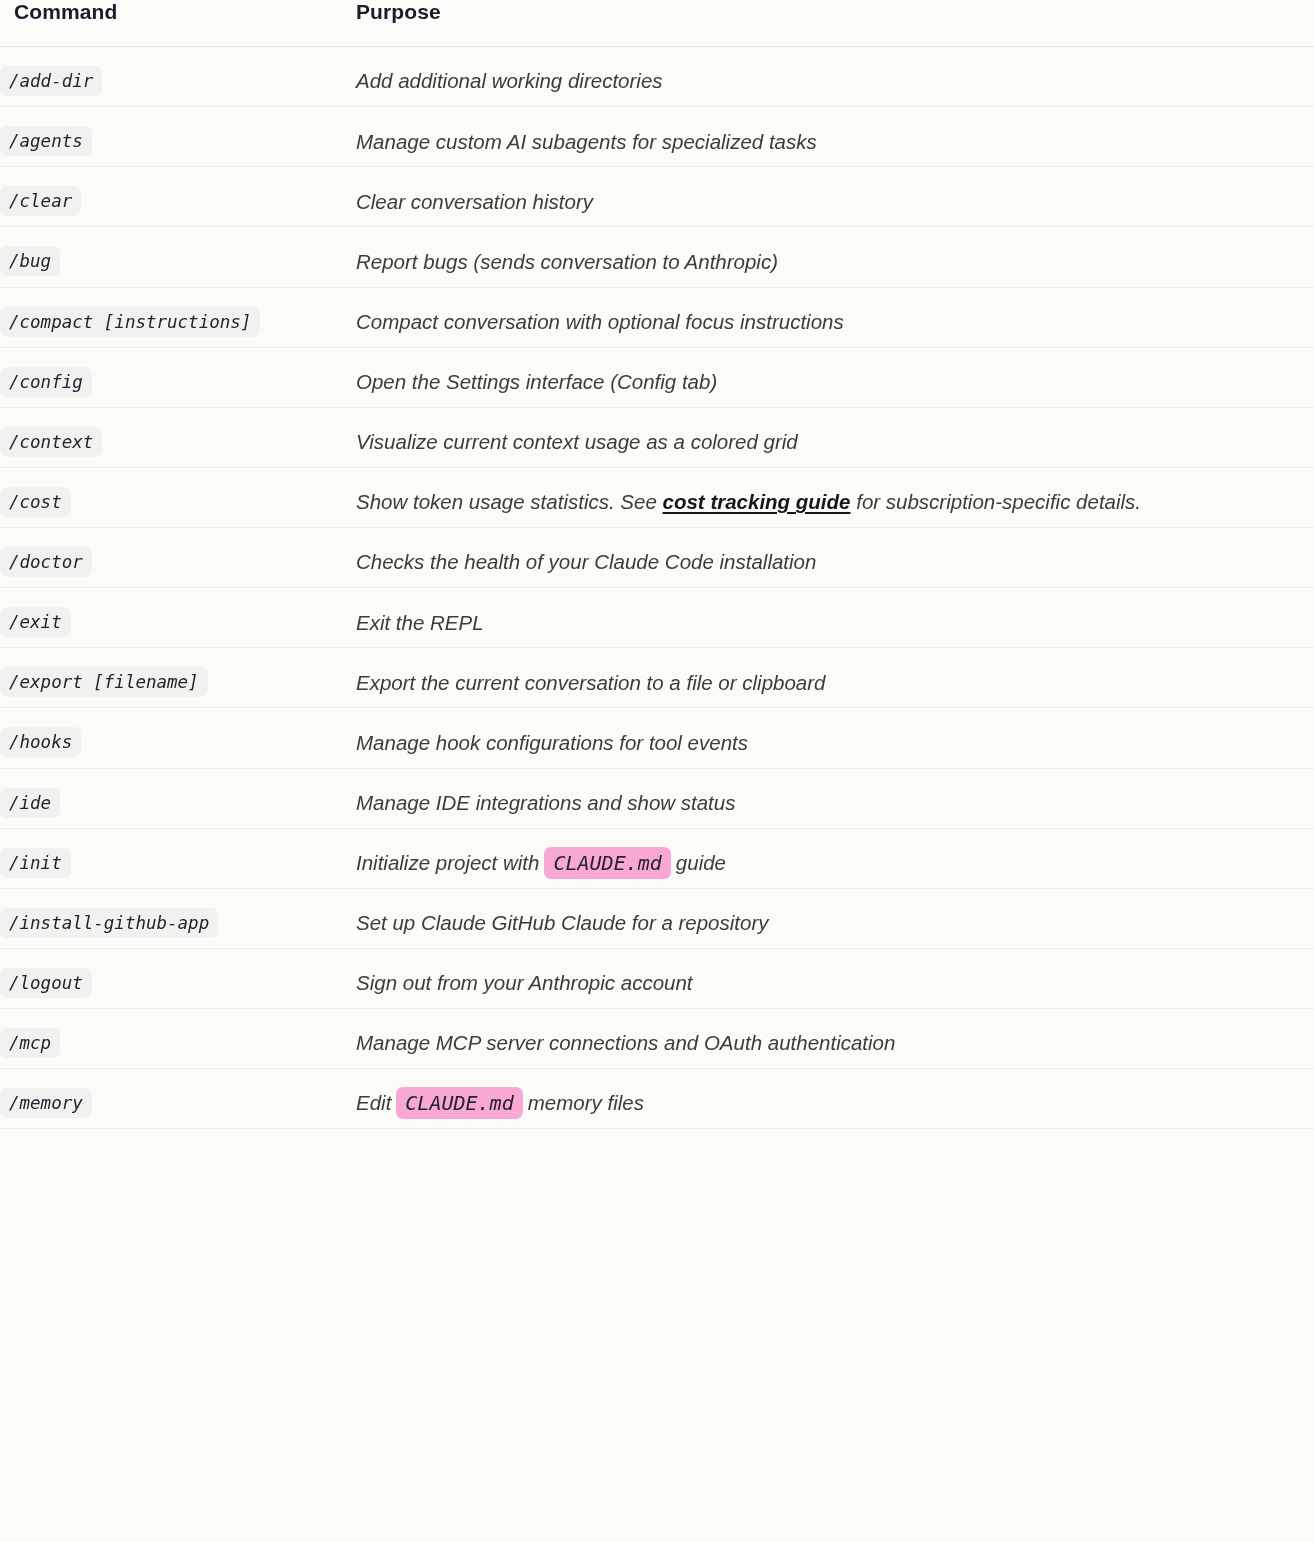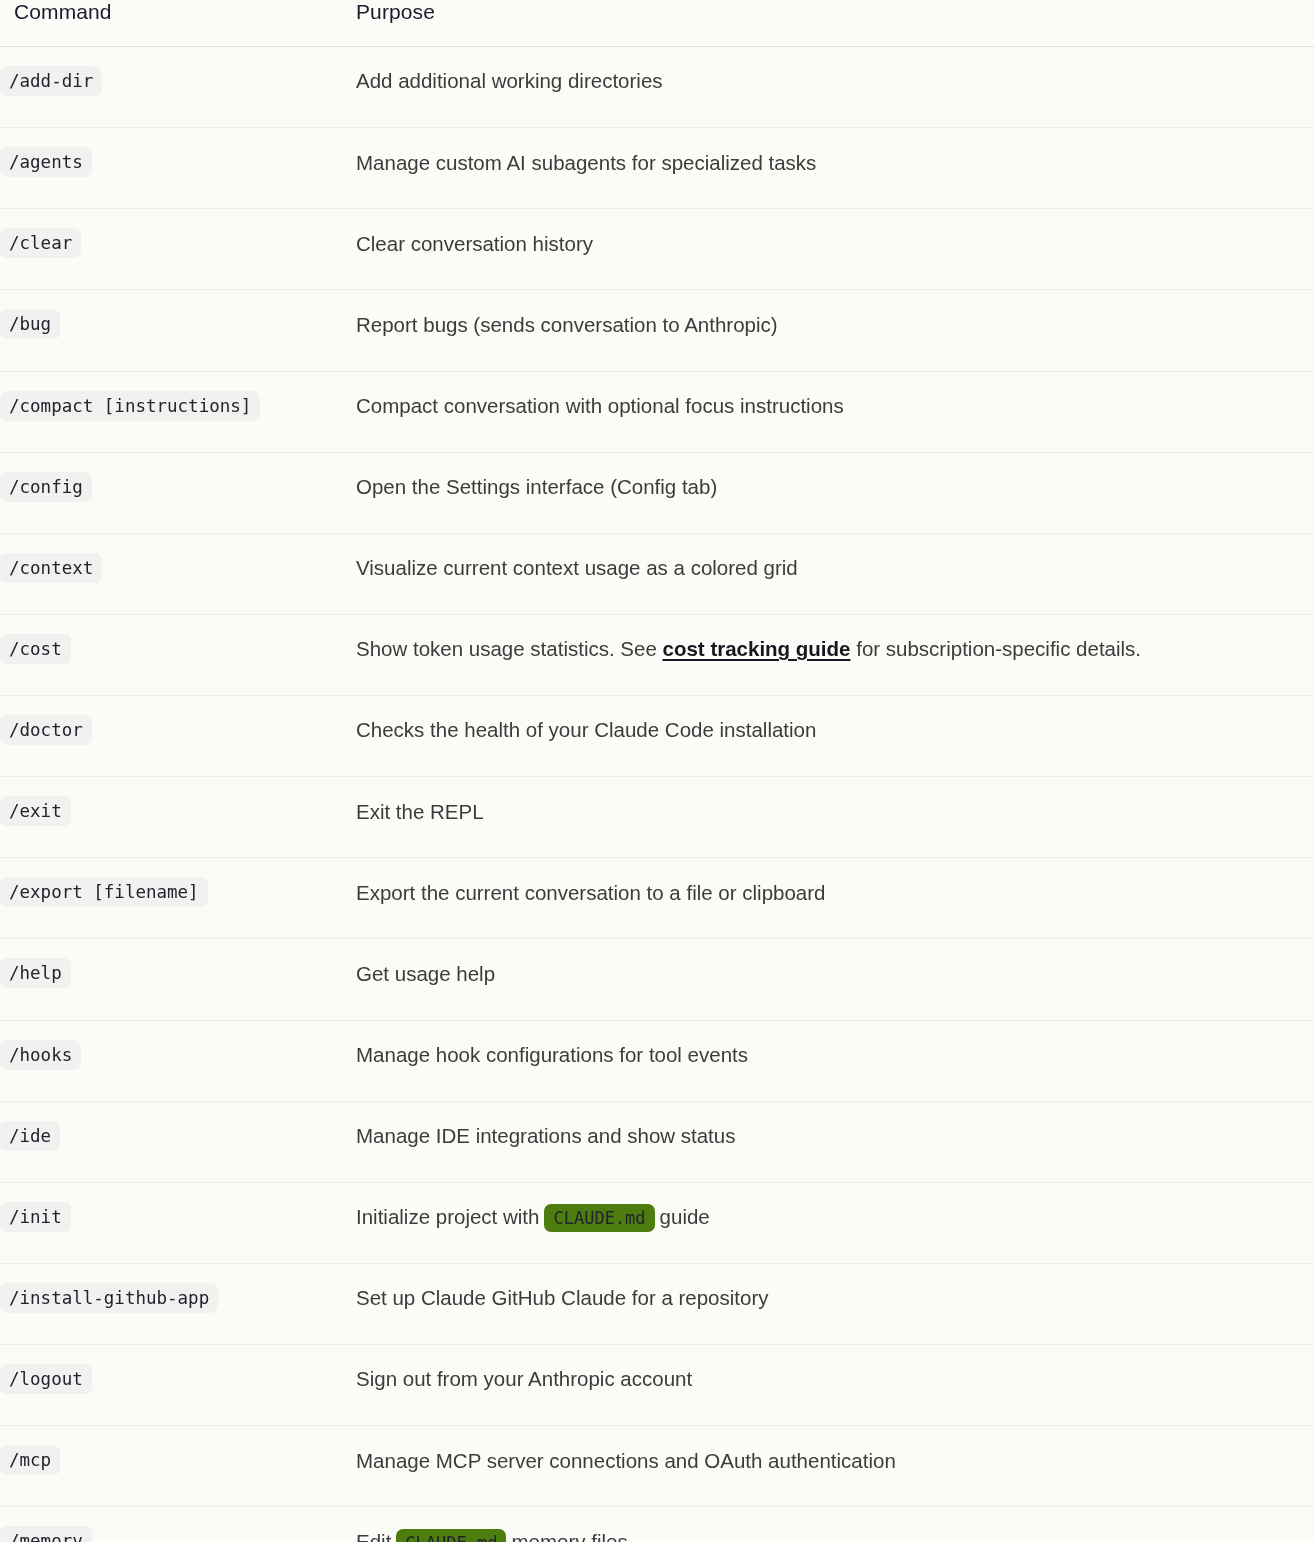--- a/index.html
+++ b/index.html
@@ -19,35 +19,36 @@
     border-collapse: collapse;
     table-layout: fixed;
   }
 
   .doc-table col.col-command { width: 348px; }
   .doc-table col.col-purpose { width: 966px; }
 
   thead th {
     text-align: left;
     font-size: 21px;
-    font-weight: 400;
+    font-weight: 700;
     color: #191c2b;
     letter-spacing: 0.1px;
     padding: 0 0 22px 0;
     vertical-align: bottom;
     border-bottom: 1.5px solid #e2e2dc;
   }
   thead th.th-command { padding-left: 14px; }
   thead th.th-purpose { padding-left: 8px; }
 
   tbody td {
     border-bottom: 1.5px solid #edede8;
     vertical-align: middle;
     padding-top: 17px;
-    padding-bottom: 29px;
+    padding-bottom: 8px;
+    font-style: italic;
   }
   tbody tr:last-child td {
     border-bottom: 1.5px solid #edede8;
   }
 
   td.cell-command {
     padding-left: 0;
     padding-right: 12px;
   }
   td.cell-purpose {
@@ -68,23 +69,23 @@
     border-radius: 7px;
     padding: 5px 9px;
     box-decoration-break: clone;
     -webkit-box-decoration-break: clone;
     white-space: pre-wrap;
   }
 
   
   .inline-code {
     font-family: "DejaVu Sans Mono", monospace;
-    font-size: 17px;
+    font-size: 20px;
     color: #21232f;
-    background: #4d7c0f;
+    background: #f9a8d4;
     border-radius: 7px;
     padding: 4px 9px;
     margin: 0 5px;
     white-space: nowrap;
   }
 
   .doc-link {
     color: #16181f;
     font-weight: 700;
     text-decoration: underline;
@@ -146,24 +147,20 @@
       </tr>
       <tr>
         <td class="cell-command"><code class="cmd-code">/exit</code></td>
         <td class="cell-purpose"><span>Exit the REPL</span></td>
       </tr>
       <tr>
         <td class="cell-command"><code class="cmd-code">/export [filename]</code></td>
         <td class="cell-purpose"><span>Export the current conversation to a file or clipboard</span></td>
       </tr>
       <tr>
-        <td class="cell-command"><code class="cmd-code">/help</code></td>
-        <td class="cell-purpose"><span>Get usage help</span></td>
-      </tr>
-      <tr>
         <td class="cell-command"><code class="cmd-code">/hooks</code></td>
         <td class="cell-purpose"><span>Manage hook configurations for tool events</span></td>
       </tr>
       <tr>
         <td class="cell-command"><code class="cmd-code">/ide</code></td>
         <td class="cell-purpose"><span>Manage IDE integrations and show status</span></td>
       </tr>
       <tr>
         <td class="cell-command"><code class="cmd-code">/init</code></td>
         <td class="cell-purpose"><span>Initialize project with</span><code class="inline-code">CLAUDE.md</code><span>guide</span></td>

